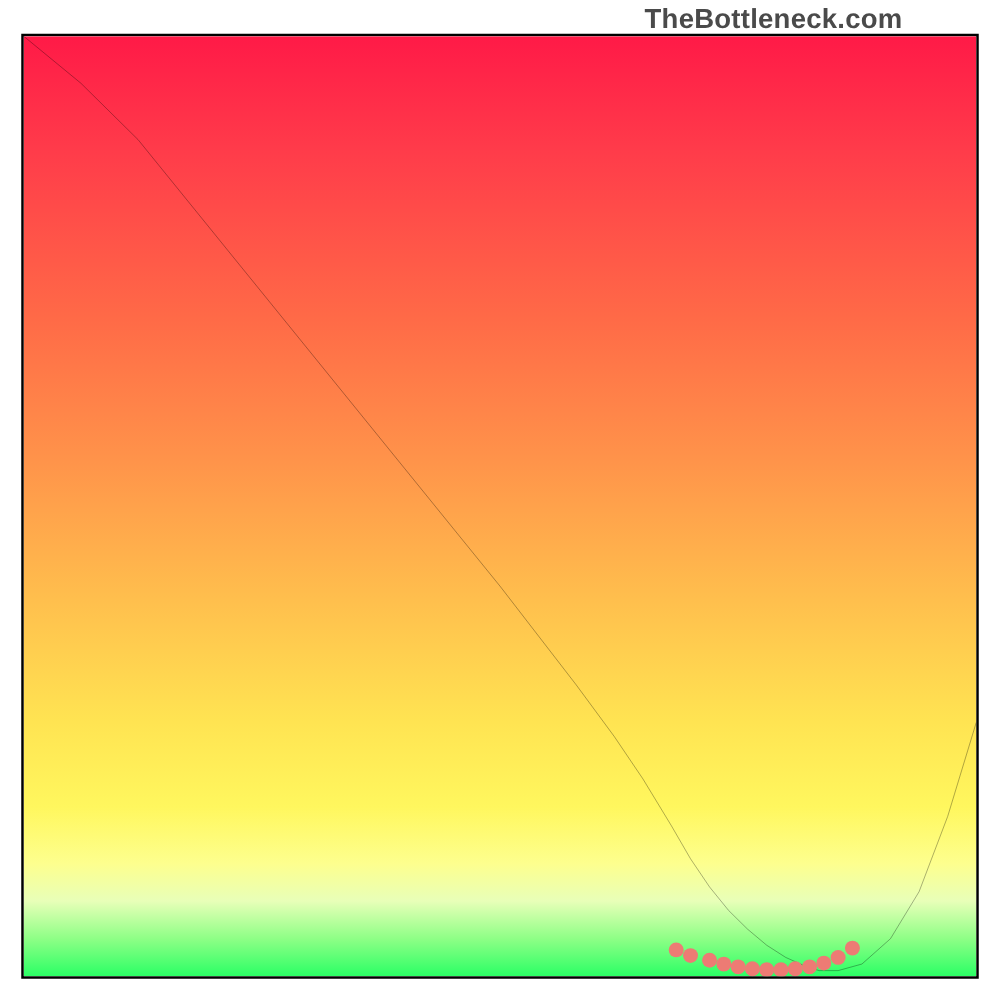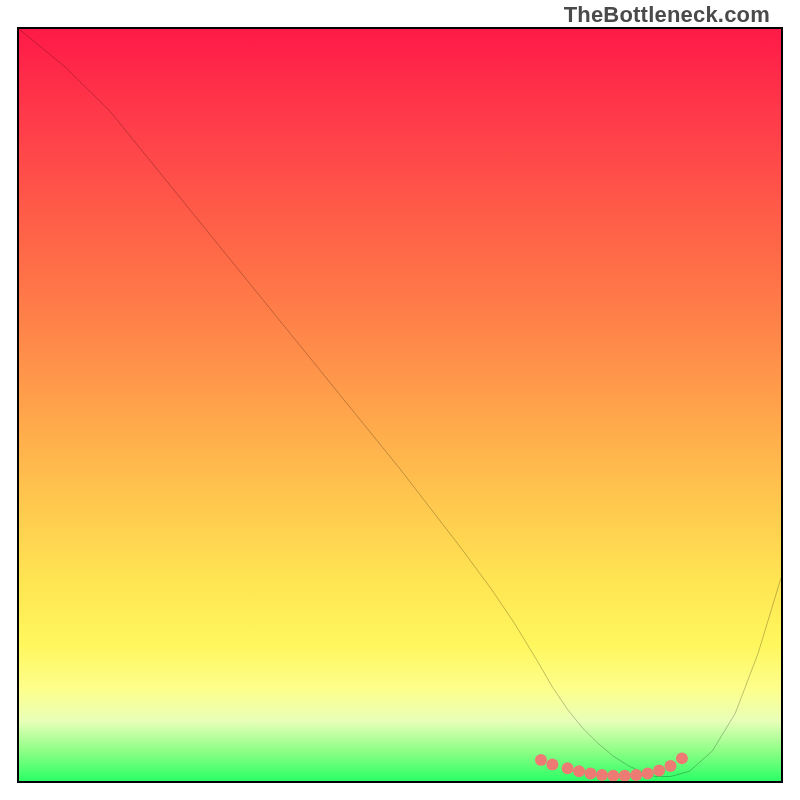--- a/index.html
+++ b/index.html
@@ -8,21 +8,20 @@
     width: 800px;
     height: 800px;
     background: #ffffff;
     font-family: Arial, Helvetica, sans-serif;
     overflow: hidden;
   }
   .frame {
     position: relative;
     width: 728px;
     height: 800px;
-    padding-left: 48px;
   }
   .watermark {
     position: absolute;
     top: 2px;
     right: 6px;
     font-size: 22px;
     font-weight: 600;
     color: #4a4a4a;
     letter-spacing: 0.2px;
     user-select: none;

